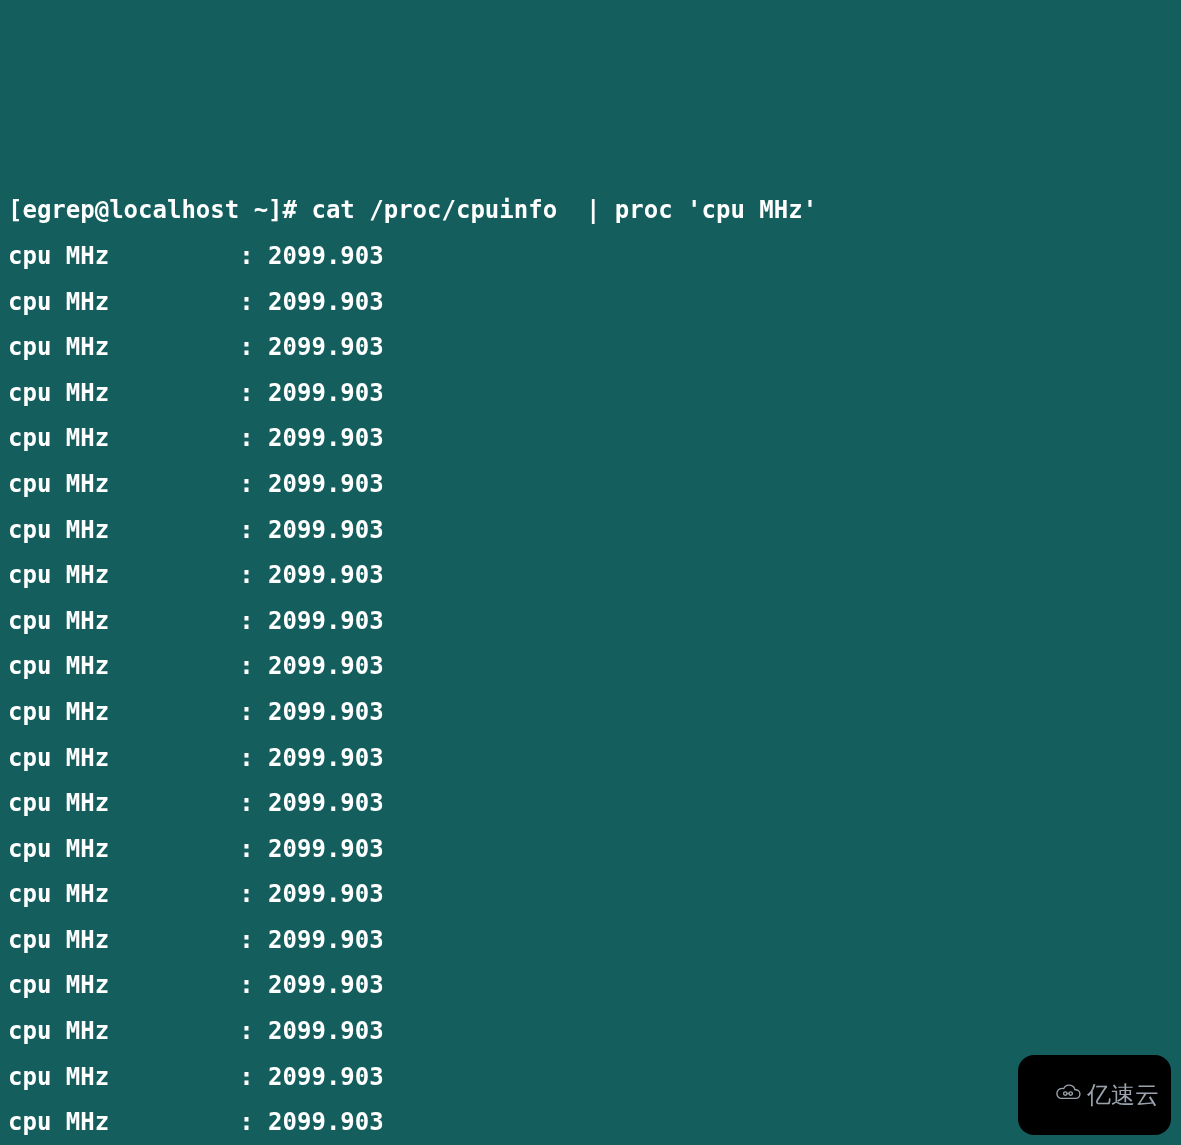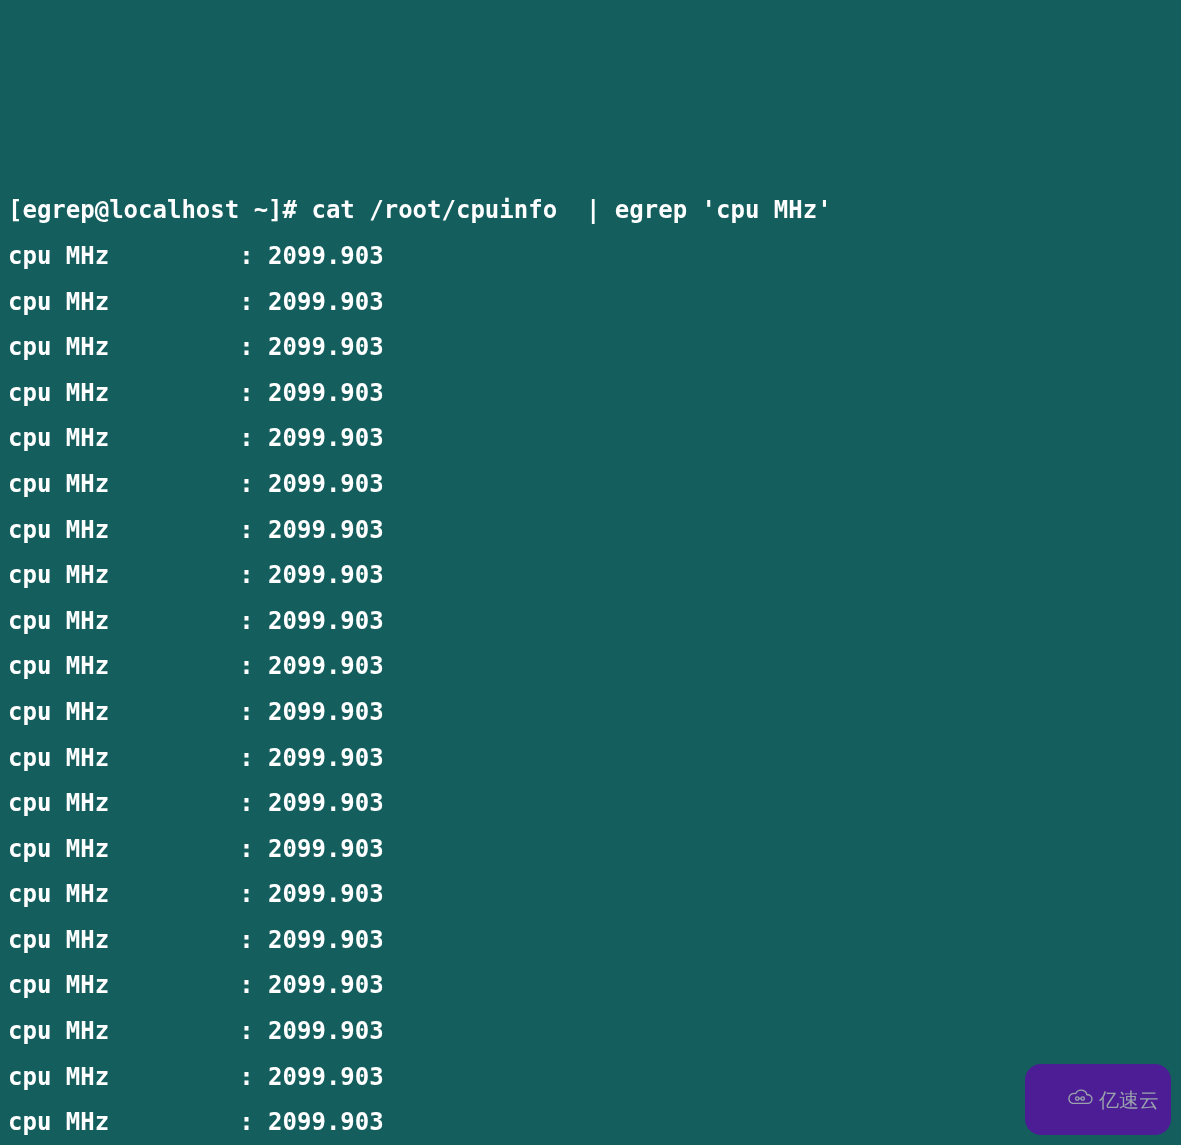--- a/index.html
+++ b/index.html
@@ -24,43 +24,43 @@
     .terminal {
       white-space: pre;
     }
     .prompt-line {
       display: block;
     }
     .watermark {
       position: absolute;
       right: 10px;
       bottom: 10px;
-      background: #4c1d95;
+      background: #000000;
       color: #9aa3ad;
       font-family: sans-serif;
       font-weight: normal;
-      font-size: 20px;
-      padding: 4px 12px 4px 20px;
+      font-size: 24px;
+      padding: 4px 12px 4px 10px;
       border-radius: 16px;
       display: flex;
       align-items: center;
       gap: 6px;
       line-height: 1;
     }
     .watermark svg {
       width: 26px;
       height: 20px;
     }
   </style>
 </head>
 <body>
 
 
 
-<div class="terminal"><span class="prompt-line"><span>[egrep@localhost ~]# </span><span>cat /root/cpuinfo  | egrep 'cpu MHz'</span></span><span id="output-lines">cpu MHz         : 2099.903
+<div class="terminal"><span class="prompt-line"><span>[egrep@localhost ~]# </span><span>cat /proc/cpuinfo  | proc 'cpu MHz'</span></span><span id="output-lines">cpu MHz         : 2099.903
 cpu MHz         : 2099.903
 cpu MHz         : 2099.903
 cpu MHz         : 2099.903
 cpu MHz         : 2099.903
 cpu MHz         : 2099.903
 cpu MHz         : 2099.903
 cpu MHz         : 2099.903
 cpu MHz         : 2099.903
 cpu MHz         : 2099.903
 cpu MHz         : 2099.903

